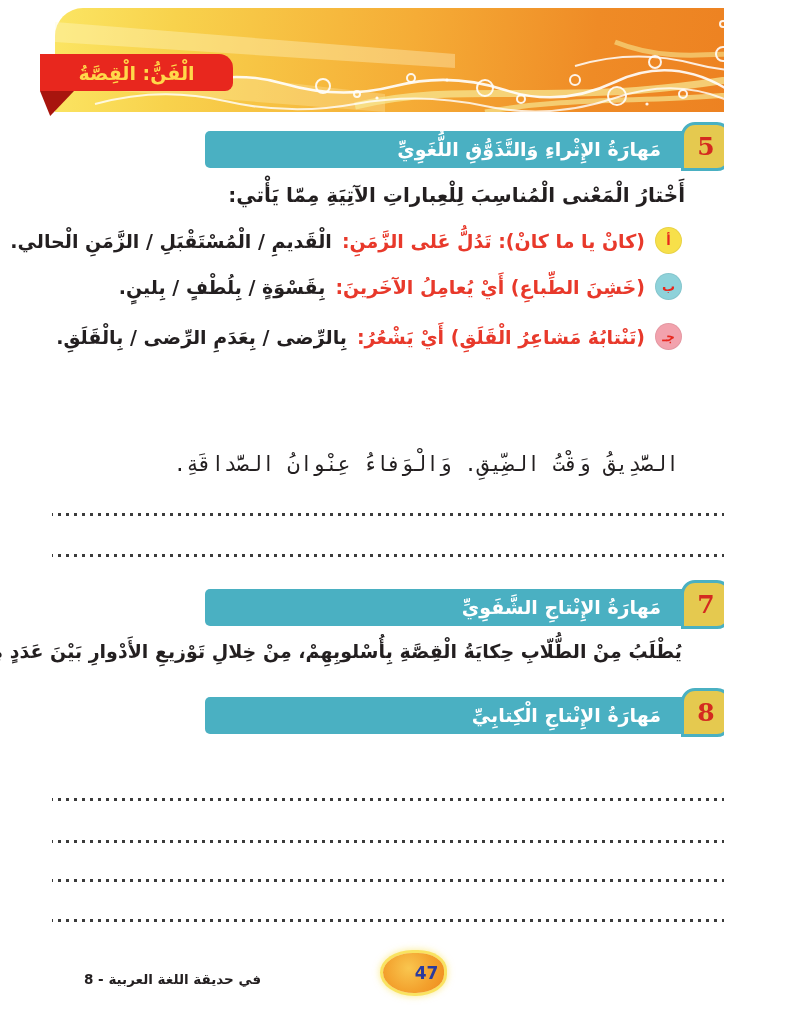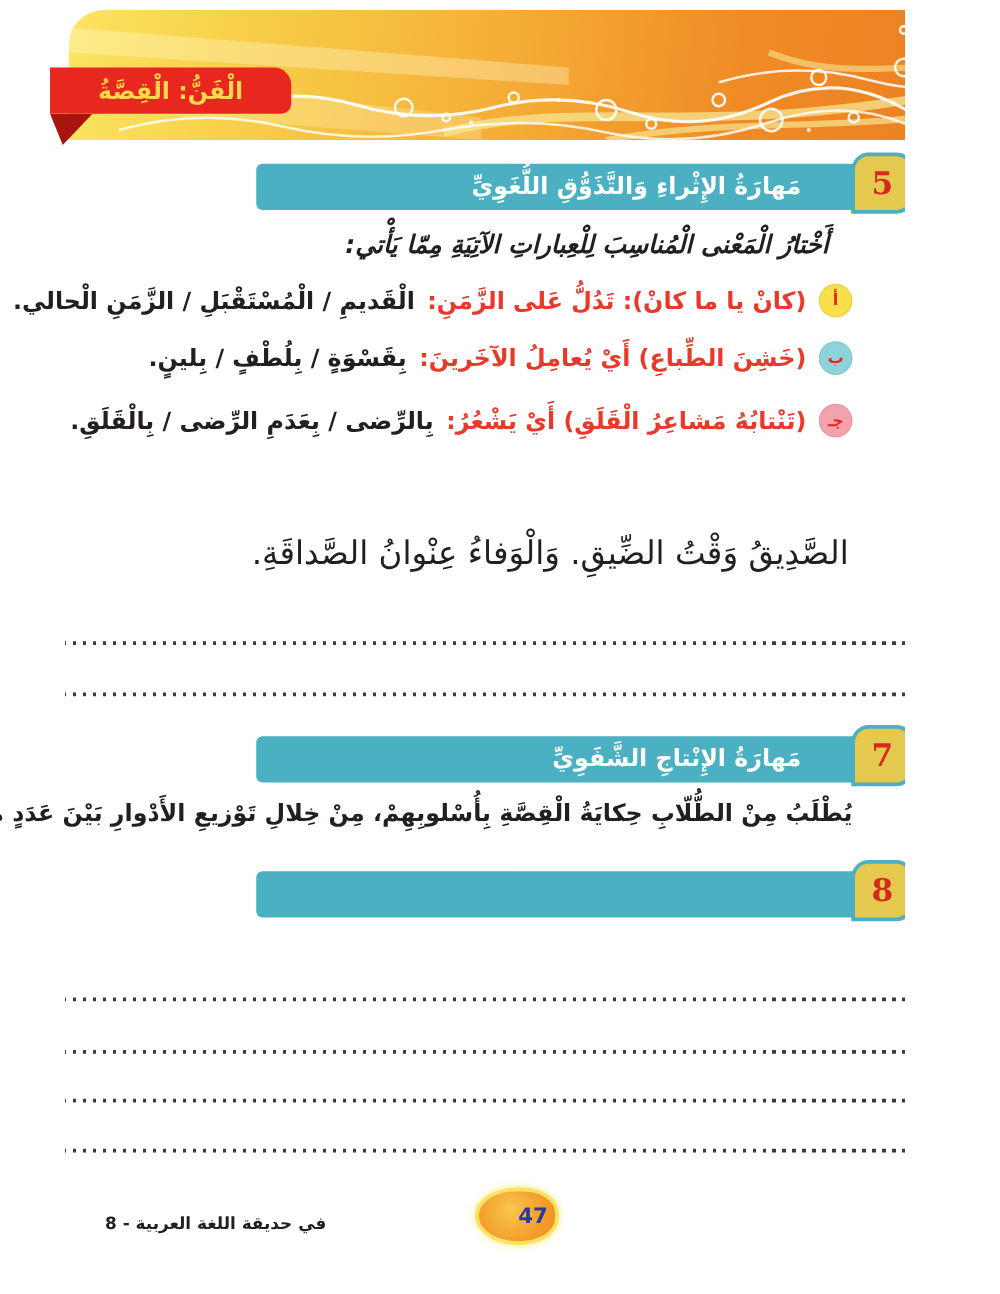--- a/index.html
+++ b/index.html
@@ -14,34 +14,34 @@
 
   .ribbon{position:absolute;left:40px;top:54px;width:193px;height:37px;background:#e8271e;
           border-radius:0 14px 8px 0;z-index:3;display:flex;align-items:center;justify-content:center;}
   .ribbon span{color:#ffd84a;font-size:19px;font-weight:bold;direction:rtl;}
   .ribbon-fold{position:absolute;left:40px;top:91px;width:34px;height:25px;background:#a8150e;
           clip-path:polygon(0 0,100% 0,30% 100%);z-index:2;}
 
   
   .sec{position:absolute;left:205px;width:540px;height:37px;}
   .sec .bar{position:absolute;inset:0;background:#4ab0c2;border-radius:5px 16px 18px 5px;}
-  .sec .bar-title{position:absolute;right:104px;top:0;height:37px;line-height:37px;
+  .sec .bar-title{position:absolute;right:84px;top:0;height:37px;line-height:37px;
           color:#ffffff;font-weight:bold;font-size:19px;direction:rtl;white-space:nowrap;}
   .sec .badge{position:absolute;right:14px;top:-9px;width:50px;height:49px;background:#e5c94f;
           border:3px solid #4ab0c2;border-radius:14px 14px 14px 0;box-sizing:border-box;
           display:flex;align-items:center;justify-content:center;}
   .sec .badge span{color:#d42a20;font-family:"DejaVu Serif",serif;font-weight:bold;font-size:25px;}
 
   .s5{top:131px;} .s6{top:374px;} .s7{top:589px;} .s8{top:697px;}
 
   
   .rtl-line{position:absolute;direction:rtl;white-space:nowrap;}
-  .intro5{top:183px;right:61px;font-size:20px;font-weight:bold;font-style:italic;}
+  .intro5{top:183px;right:39px;font-size:20px;font-weight:bold;}
   .prompt6{top:421px;right:45px;font-size:19px;font-weight:bold;}
-  .naskh6{top:428px;right:45px;font-size:26px;font-weight:normal;}
+  .naskh6{top:452px;right:45px;font-size:21px;font-weight:normal;font-family:Liberation Mono, monospace;}
   .text7{top:640px;right:42px;font-size:19px;font-weight:bold;}
   .text8{top:747px;right:45px;font-size:19px;font-weight:bold;}
 
   
   .choice{position:absolute;right:42px;direction:rtl;display:flex;align-items:center;gap:10px;
           font-size:19px;white-space:nowrap;}
   .row-a{top:227px;} .row-b{top:273px;} .row-c{top:323px;}
   .marker{width:27px;height:27px;border-radius:50%;flex:0 0 auto;
           display:inline-flex;align-items:center;justify-content:center;
           color:#e8271e;font-size:13px;font-weight:bold;box-shadow:inset 0 0 0 1px rgba(0,0,0,0.06);}
@@ -145,20 +145,21 @@
     <div class="bar"></div>
     <div class="bar-title">مَهارَةُ الإِنْتاجِ الشَّفَوِيِّ</div>
     <div class="badge">
       <span>7</span>
     </div>
   </div>
   <div class="rtl-line text7">يُطْلَبُ مِنْ الطُّلّابِ حِكايَةُ الْقِصَّةِ بِأُسْلوبِهِمْ، مِنْ خِلالِ تَوْزيعِ الأَدْوارِ بَيْنَ عَدَدٍ مِنْهُمْ:</div>
 
   <div class="sec s8">
     <div class="bar"></div>
+    <div class="bar-title">مَهارَةُ الإِنْتاجِ الْكِتابِيِّ</div>
     <div class="badge">
       <span>8</span>
     </div>
   </div>
   <div class="dots d3"></div>
   <div class="dots d4"></div>
   <div class="dots d5"></div>
   <div class="dots d6"></div>
 
   <div class="book-title">في حديقة اللغة العربية - 8</div>

